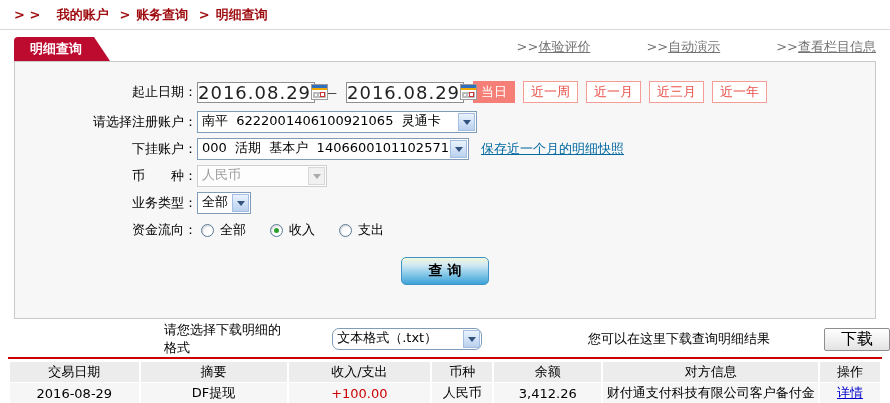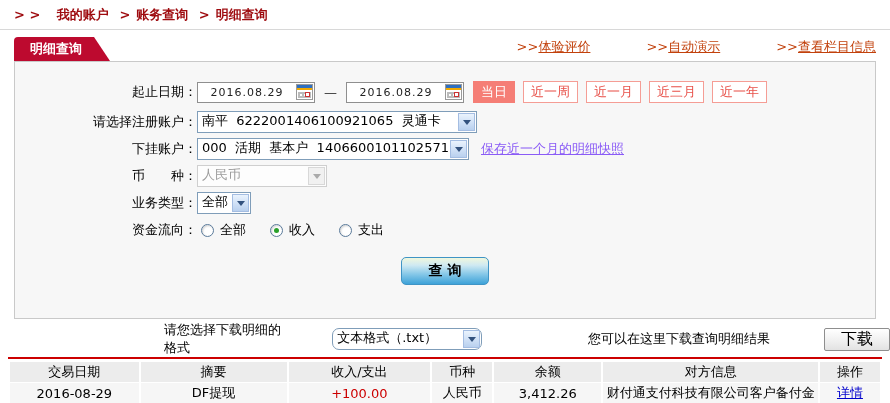--- a/index.html
+++ b/index.html
@@ -12,32 +12,32 @@
   .breadcrumb a { color:#9e0b0f; text-decoration:none; cursor:pointer; }
   .bc-sep { margin:0 6px; }
 
   
   .tab-row { position:relative; height:31px; }
   .tab { position:absolute; left:14px; bottom:0; height:24px; line-height:24px;
     padding:0 28px 0 16px; background:#bd0a2f; color:#fff; font-weight:bold; font-size:13px;
     clip-path:polygon(0 0, calc(100% - 16px) 0, 100% 100%, 0 100%);
     border-top-left-radius:4px; cursor:default; }
   .top-links { position:absolute; right:14px; bottom:5px; display:flex; gap:56px; }
-  .top-link { color:#c2410c; cursor:pointer; white-space:nowrap; }
+  .top-link { color:#737373; cursor:pointer; white-space:nowrap; }
   .top-link .lbl { text-decoration:underline; }
 
   
   .panel { margin:0 14px; height:258px; background:#f7f7f7; border:1px solid #c9c9c9; }
   .form-row { display:flex; align-items:center; height:22px; margin-bottom:5px; }
   .form-row.first { margin-top:19px; margin-bottom:8px; }
   .flabel { width:182px; text-align:right; white-space:pre; }
 
   .date-input { width:118px; height:21px; border:1px solid #8f8f8f; background:#fff;
     display:flex; align-items:center; cursor:text; }
-  .date-text { flex:1; text-align:center; font-size:11px; letter-spacing:1px; color:#222; }
+  .date-text { flex:1; text-align:center; font-size:18px; letter-spacing:1px; color:#222; }
   .cal-icon { width:17px; height:16px; margin-right:1px; border:1px solid #9a9a9a;
     background:#fff; position:relative; cursor:pointer; flex:none; }
   .cal-icon::before { content:""; position:absolute; top:0; left:0; right:0; height:3px;
     background:#2e6fc0; border-bottom:2px solid #f0a800; }
   .cal-icon::after { content:""; position:absolute; left:1px; right:1px; top:7px; bottom:1px;
     background-image:repeating-linear-gradient(90deg,#bbb 0 2px,transparent 2px 4px),
                      repeating-linear-gradient(0deg,#bbb 0 2px,transparent 2px 4px); }
   .cal-dot { position:absolute; right:2px; bottom:2px; width:5px; height:5px;
     background:#fff; border:1px solid #cc3333; z-index:2; }
   .dash { margin:0 9px; color:#333; }
@@ -56,21 +56,21 @@
   .arrow { width:0; height:0; border-left:4px solid transparent; border-right:4px solid transparent;
     border-top:5px solid #33527e; }
   .xp-select.disabled { border-color:#cfcfcf; color:#9c9c9c; cursor:default; background:#fdfdfd; }
   .xp-select.disabled .val { color:#9c9c9c; }
   .arrow-btn.disabled { background:#f1f1f1; border-color:#d8d8d8; }
   .arrow-btn.disabled .arrow { border-top-color:#aaa; }
 
   .w-register { width:280px; } .w-sub { width:272px; } .w-cur { width:130px; }
   .w-biz { width:54px; } .w-fmt { width:178px; }
 
-  .snapshot-link { margin-left:12px; color:#8b5cf6; text-decoration:underline; cursor:pointer; }
+  .snapshot-link { margin-left:12px; color:#0369a1; text-decoration:underline; cursor:pointer; }
 
   .radio-item { display:flex; align-items:center; margin-left:24px; cursor:pointer; }
   .radio-item.first { margin-left:4px; }
   .radio { width:13px; height:13px; border:1px solid #5a7a9a; border-radius:50%; background:#fff;
     position:relative; box-shadow:inset 1px 1px 2px rgba(0,0,0,.18); flex:none; }
   .radio.checked::after { content:""; position:absolute; inset:3px; background:#2aa02a; border-radius:50%; }
   .radio-item .rlbl { margin-left:6px; }
 
   .query-btn { display:block; margin:16px auto 0; width:88px; height:28px;
     border:1px solid #3f94c5; border-radius:5px; cursor:pointer;

